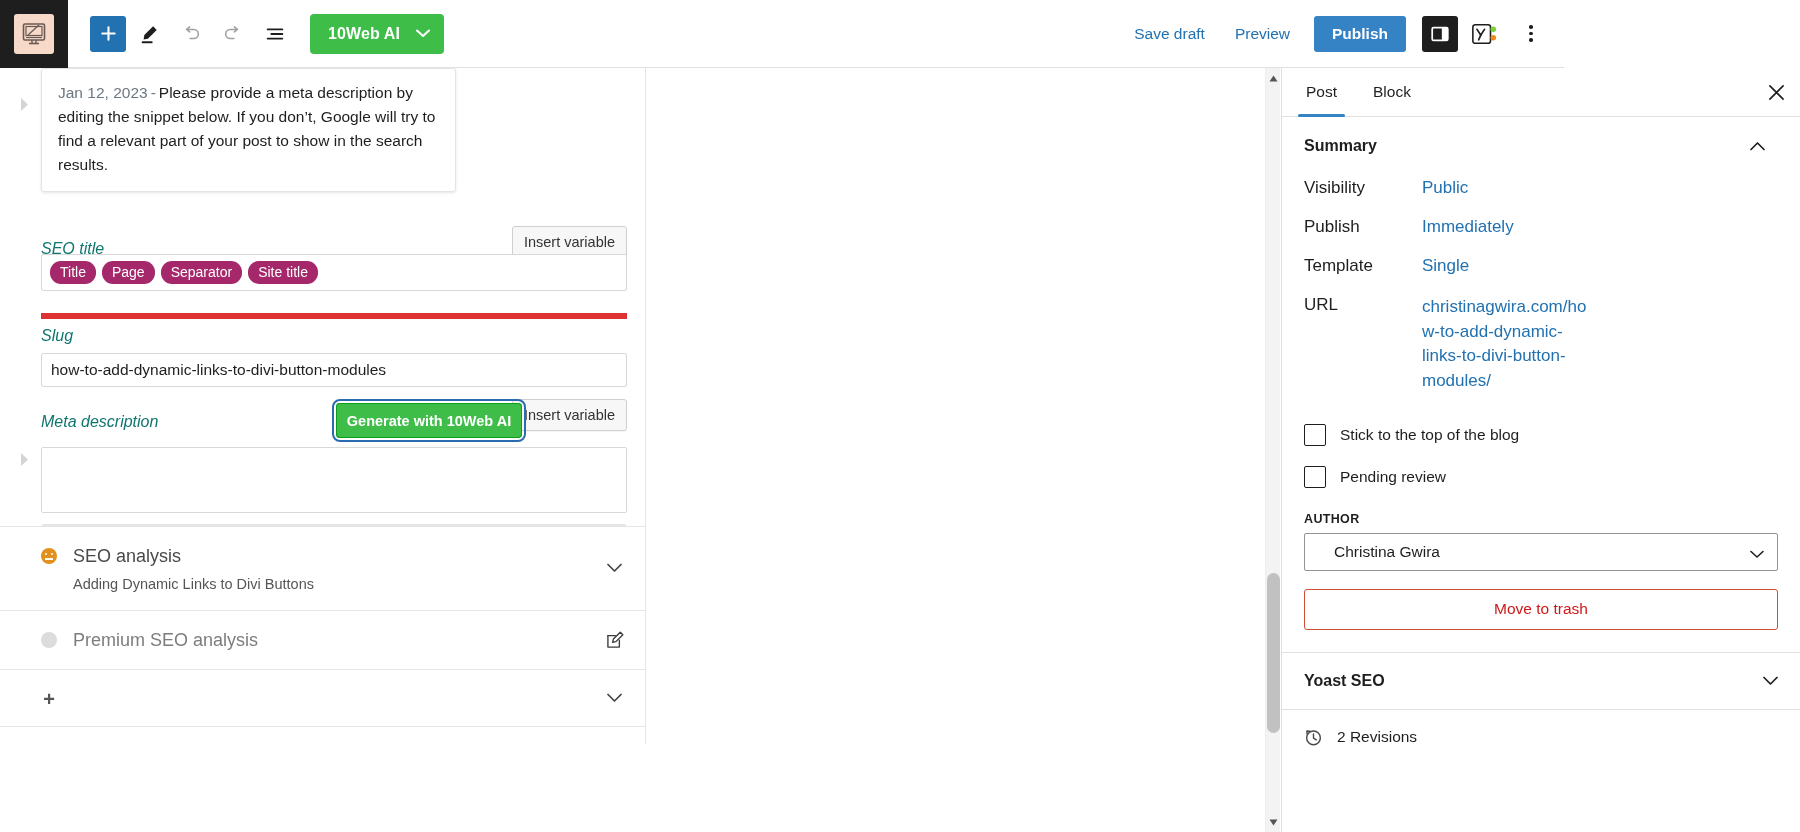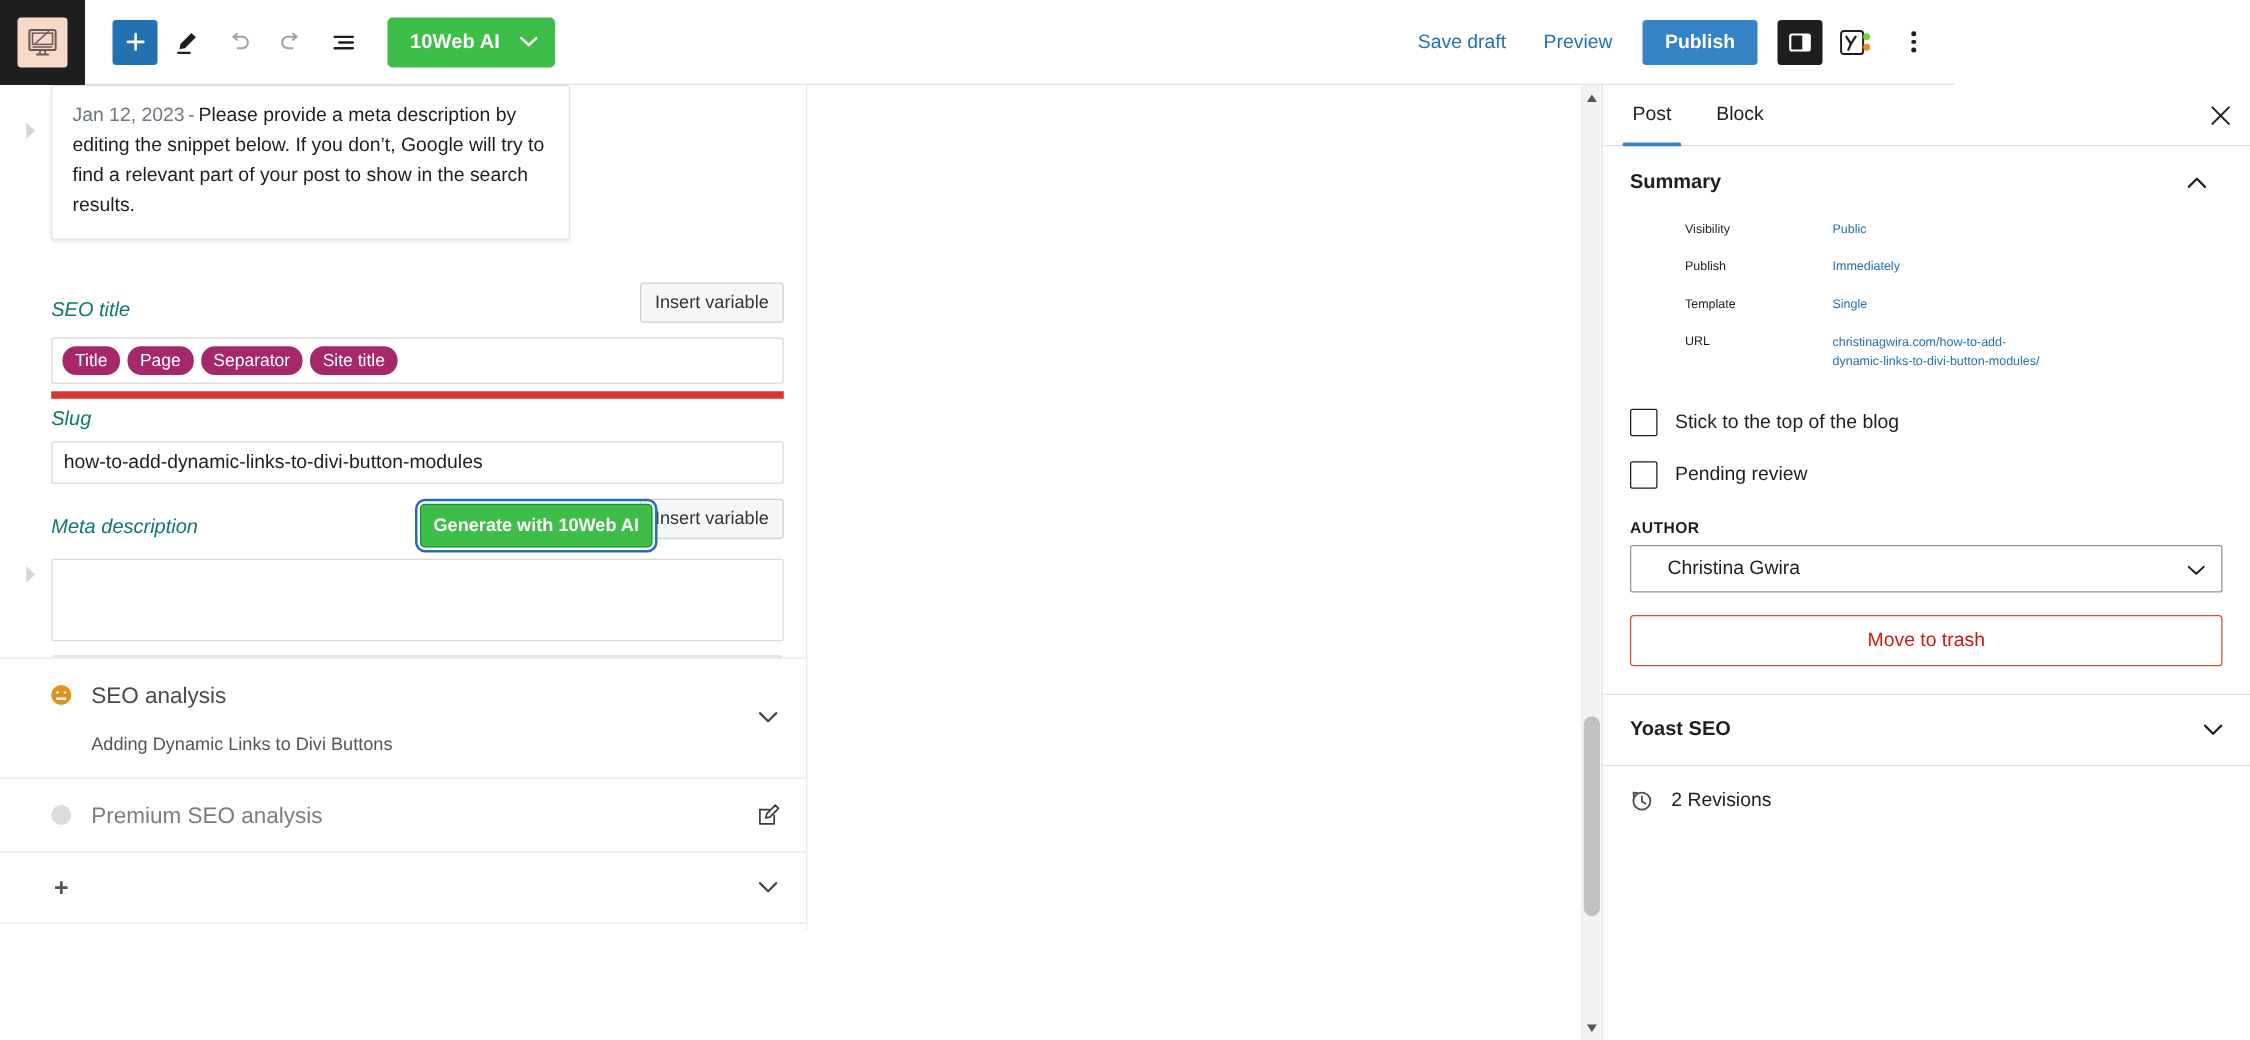--- a/index.html
+++ b/index.html
@@ -92,21 +92,21 @@
     position: absolute; left: 41px; width: 586px;
   }
   .field-label { font-size: 16px; color: #0f766e; font-style: italic; }
   .insert-var-btn {
     position: absolute; right: 0; top: -14px;
     border: 1px solid #cfcfcf; background: #f7f7f7; border-radius: 3px;
     font-size: 14.5px; color: #333; padding: 7px 11px; cursor: pointer;
     box-shadow: 0 1px 0 rgba(0,0,0,.04);
   }
   .title-input {
-    position: absolute; left: 41px; top: 202px; width: 586px; height: 37px;
+    position: absolute; left: 41px; top: 186px; width: 586px; height: 37px;
     border: 1px solid #d8d8d8; border-radius: 2px; background: #fff;
     display: flex; align-items: center; gap: 6px; padding: 0 8px;
   }
   .var-pill {
     background: #a4286a; color: #fff; border-radius: 11px;
     font-size: 14px; padding: 3px 10px 4px; white-space: nowrap; cursor: pointer;
     line-height: 1.15;
   }
   .progress-bar {
     position: absolute; left: 41px; top: 245px; width: 586px; height: 6px;
@@ -161,21 +161,21 @@
     width: 16px; height: 16px; flex: 0 0 16px; margin-right: 16px; margin-top: 3px;
     border: 1.4px solid #6b6b6b; border-radius: 2px; position: relative;
   }
   .acc-icon-chart::before {
     content: ""; position: absolute; left: 2px; bottom: 2px; width: 2px; height: 4px; background: #6b6b6b;
     box-shadow: 4px 0 0 #6b6b6b, 4px -3px 0 #6b6b6b, 8px -4px 0 #6b6b6b;
   }
   .acc-texts { flex: 1; min-width: 0; }
   .acc-title { font-size: 18px; color: #4a4a4a; font-weight: 400; line-height: 1.25; }
   .acc-title.grey { color: #7d7d7d; }
-  .acc-sub { font-size: 14.5px; color: #555; margin-top: 20px; }
+  .acc-sub { font-size: 14.5px; color: #555; margin-top: 8px; }
   .chev {
     position: absolute; right: 22px; top: 50%; transform: translateY(-50%);
     width: 18px; height: 18px; display:flex; align-items:center; justify-content:center;
   }
   .pencil-sq {
     position: absolute; right: 20px; top: 50%; transform: translateY(-50%);
     width: 20px; height: 20px; display:flex; align-items:center; justify-content:center; cursor:pointer;
   }
 
   
@@ -216,21 +216,21 @@
     margin-left: auto; width: 48px; display: flex; align-items: center; justify-content: center;
     cursor: pointer;
   }
   .sb-section-head {
     display: flex; align-items: center; padding: 20px 35px 14px 22px;
   }
   .sb-section-title { font-size: 16px; font-weight: 700; color: #1e1e1e; }
   .sb-section-chev { margin-left: auto; cursor: pointer; display:flex; }
   .sb-rows { padding: 0 22px; }
   .sb-row {
-    display: flex; align-items: flex-start; padding: 9px 0 10px 0; font-size: 10px; margin-left: 44px;
+    display: flex; align-items: flex-start; padding: 9px 0 10px 0; font-size: 17px;
   }
   .sb-row-label { width: 118px; flex: 0 0 118px; color: #1e1e1e; }
   .sb-row-value { color: #2271b1; cursor: pointer; }
   .sb-row-value.url { max-width: 172px; line-height: 1.45; word-break: break-word; }
   .sb-check-row {
     display: flex; align-items: center; gap: 14px; padding: 10px 22px;
   }
   .sb-checkbox {
     width: 22px; height: 22px; border: 1.6px solid #1e1e1e; border-radius: 2px;
     background: #fff; flex: 0 0 22px; cursor: pointer;

